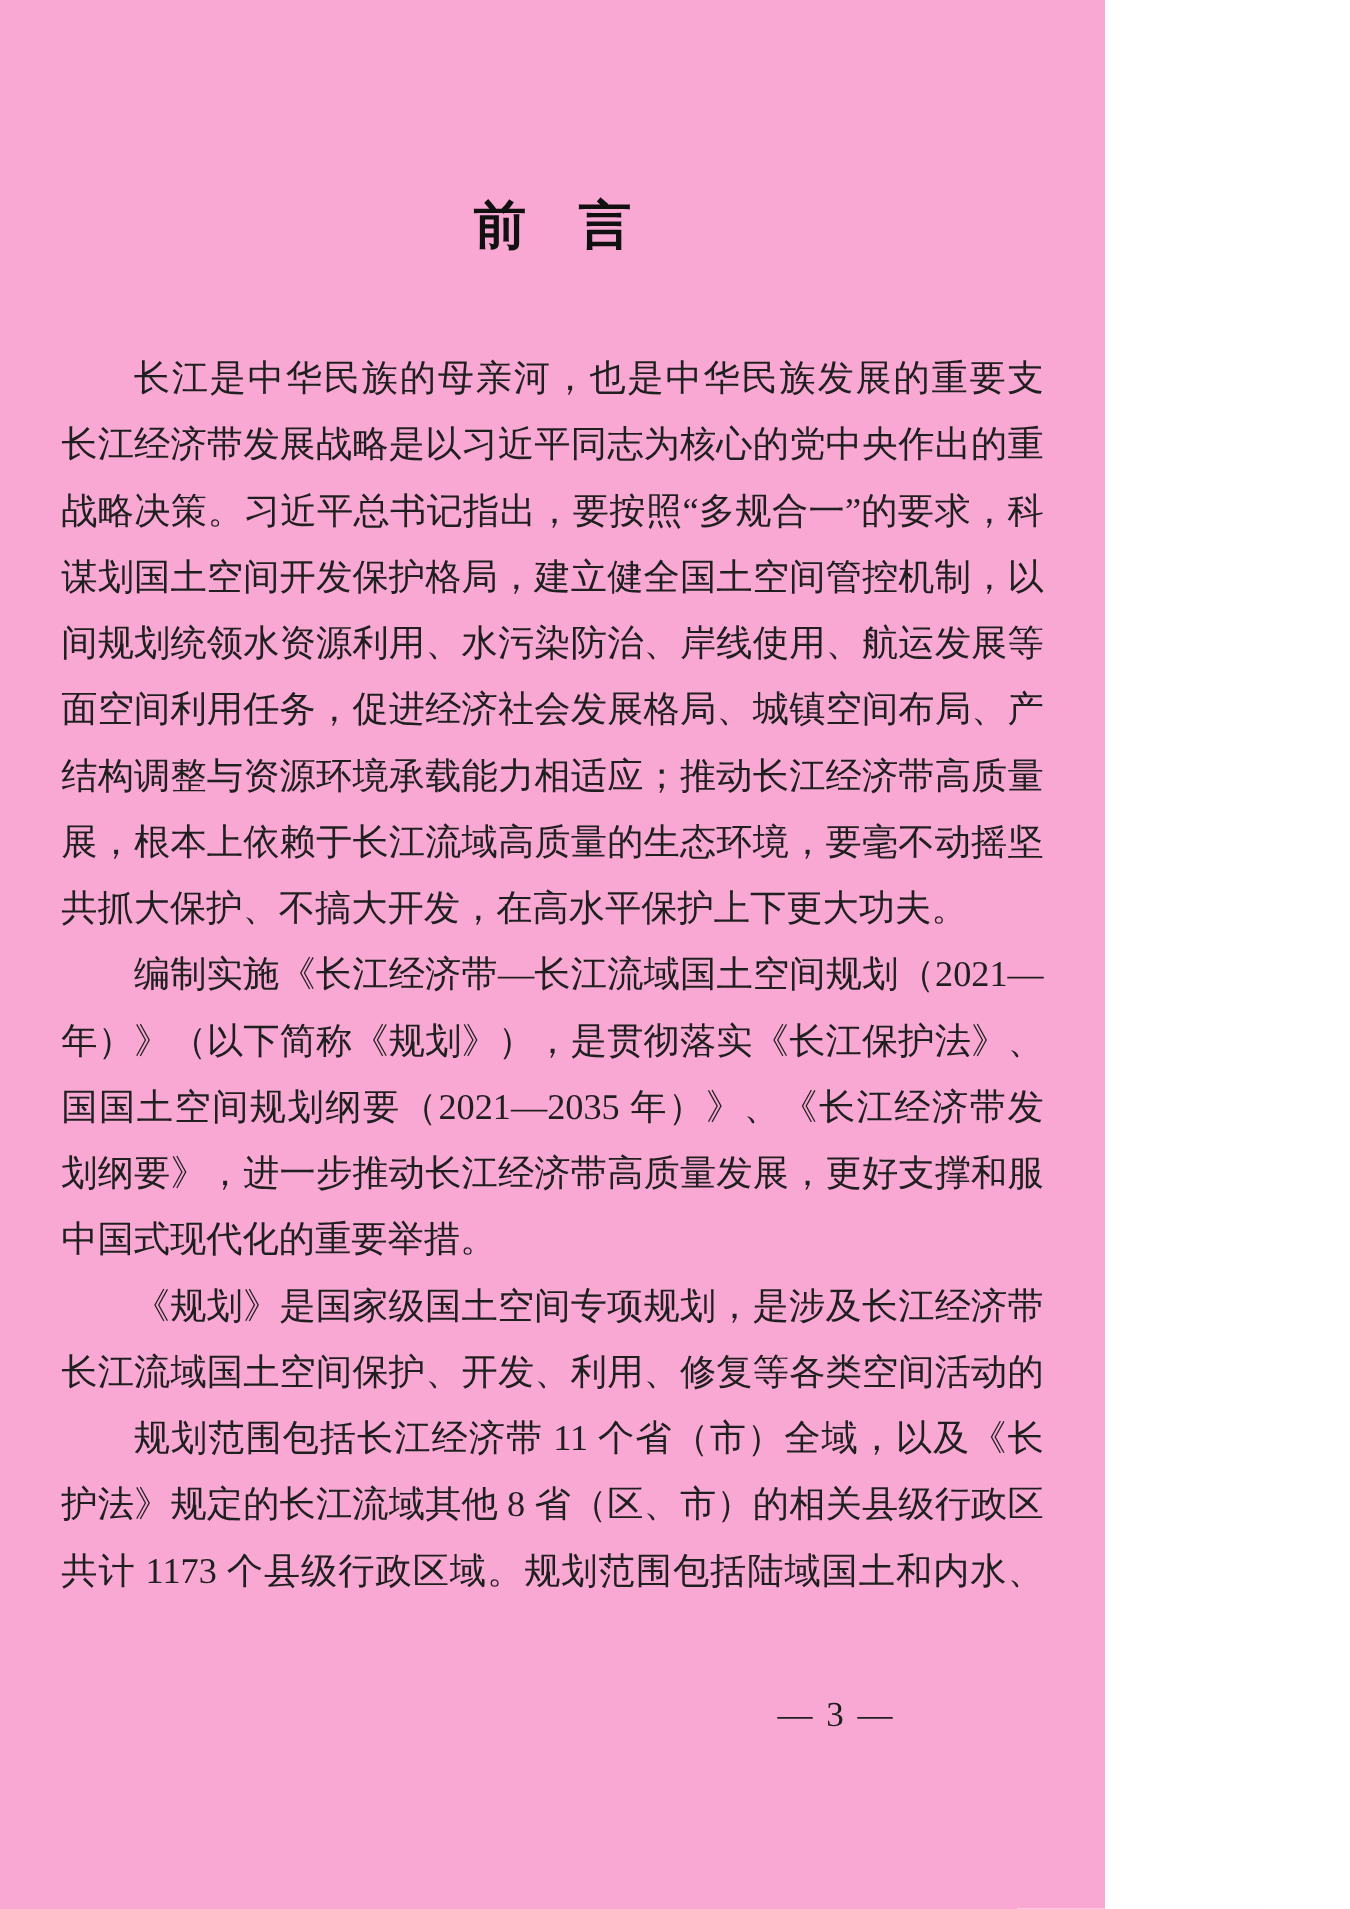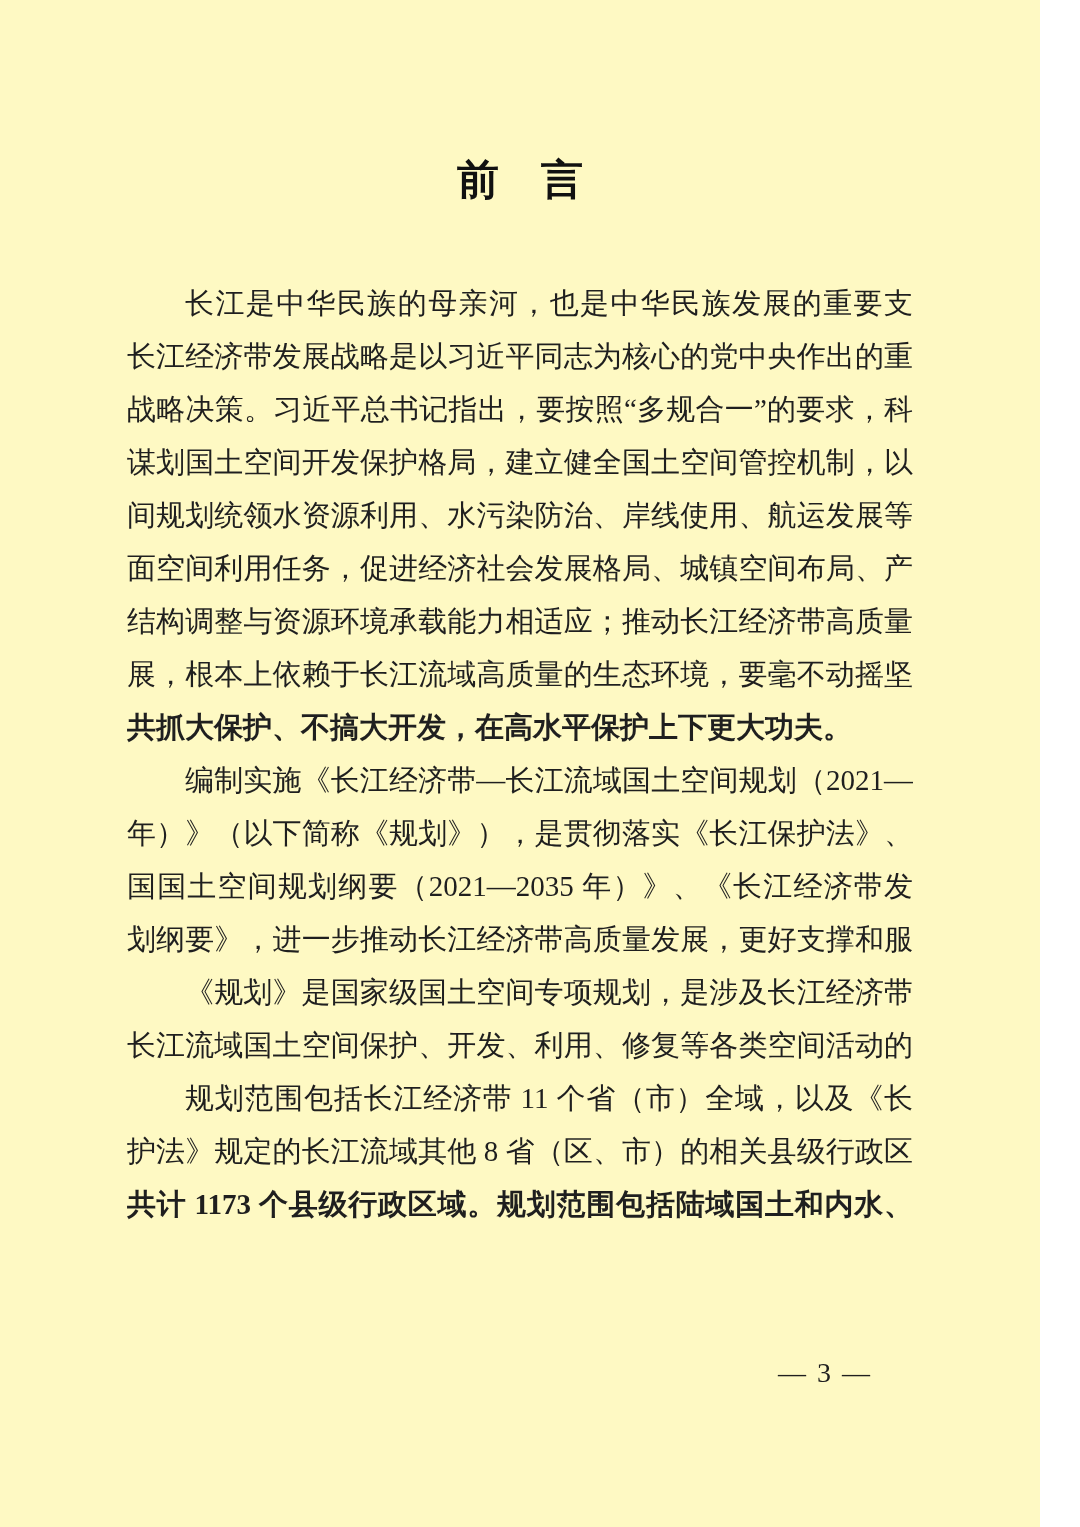--- a/index.html
+++ b/index.html
@@ -2,23 +2,23 @@
 <html><head>
 <meta charset="utf-8">
 <style>
   html, body {
     margin: 0;
     padding: 0;
     background: #ffffff;
   }
   .page {
     position: relative;
-    width: 1040px;
+    width: 884px;
     height: 1527px;
-    background: #fef9c3;
+    background: #f9a8d4;
     overflow: hidden;
     font-family: "Liberation Serif", "DejaVu Serif", serif;
     color: #1f1f1f;
   }
   .doc-title {
     margin: 0;
     padding-top: 155px;
     text-align: center;
     font-family: "Liberation Sans", "DejaVu Sans", sans-serif;
     font-weight: 700;
@@ -42,21 +42,20 @@
     text-align: justify;
     text-align-last: justify;
     text-justify: inter-ideograph;
     white-space: normal;
   }
   .line.first {
     text-indent: 58px;
   }
   .line.last {
     text-align-last: left;
-    font-weight: bold;
   }
   .page-number {
     position: absolute;
     top: 1356px;
     right: 168px;
     font-size: 28px;
     line-height: 34px;
     letter-spacing: 2px;
     color: #1f1f1f;
   }
@@ -80,20 +79,21 @@
       <div class="line">结构调整与资源环境承载能力相适应；推动长江经济带高质量发</div>
       <div class="line">展，根本上依赖于长江流域高质量的生态环境，要毫不动摇坚持</div>
       <div class="line last">共抓大保护、不搞大开发，在高水平保护上下更大功夫。</div>
     </section>
 
     <section class="paragraph">
       <div class="line first">编制实施《长江经济带—长江流域国土空间规划（2021—2035</div>
       <div class="line">年）》（以下简称《规划》），是贯彻落实《长江保护法》、《全</div>
       <div class="line">国国土空间规划纲要（2021—2035 年）》、《长江经济带发展规</div>
       <div class="line">划纲要》，进一步推动长江经济带高质量发展，更好支撑和服务</div>
+      <div class="line last">中国式现代化的重要举措。</div>
     </section>
 
     <section class="paragraph">
       <div class="line first">《规划》是国家级国土空间专项规划，是涉及长江经济带和</div>
       <div class="line">长江流域国土空间保护、开发、利用、修复等各类空间活动的总</div>
     </section>
 
     <section class="paragraph">
       <div class="line first">规划范围包括长江经济带 11 个省（市）全域，以及《长江保</div>
       <div class="line">护法》规定的长江流域其他 8 省（区、市）的相关县级行政区域，</div>

